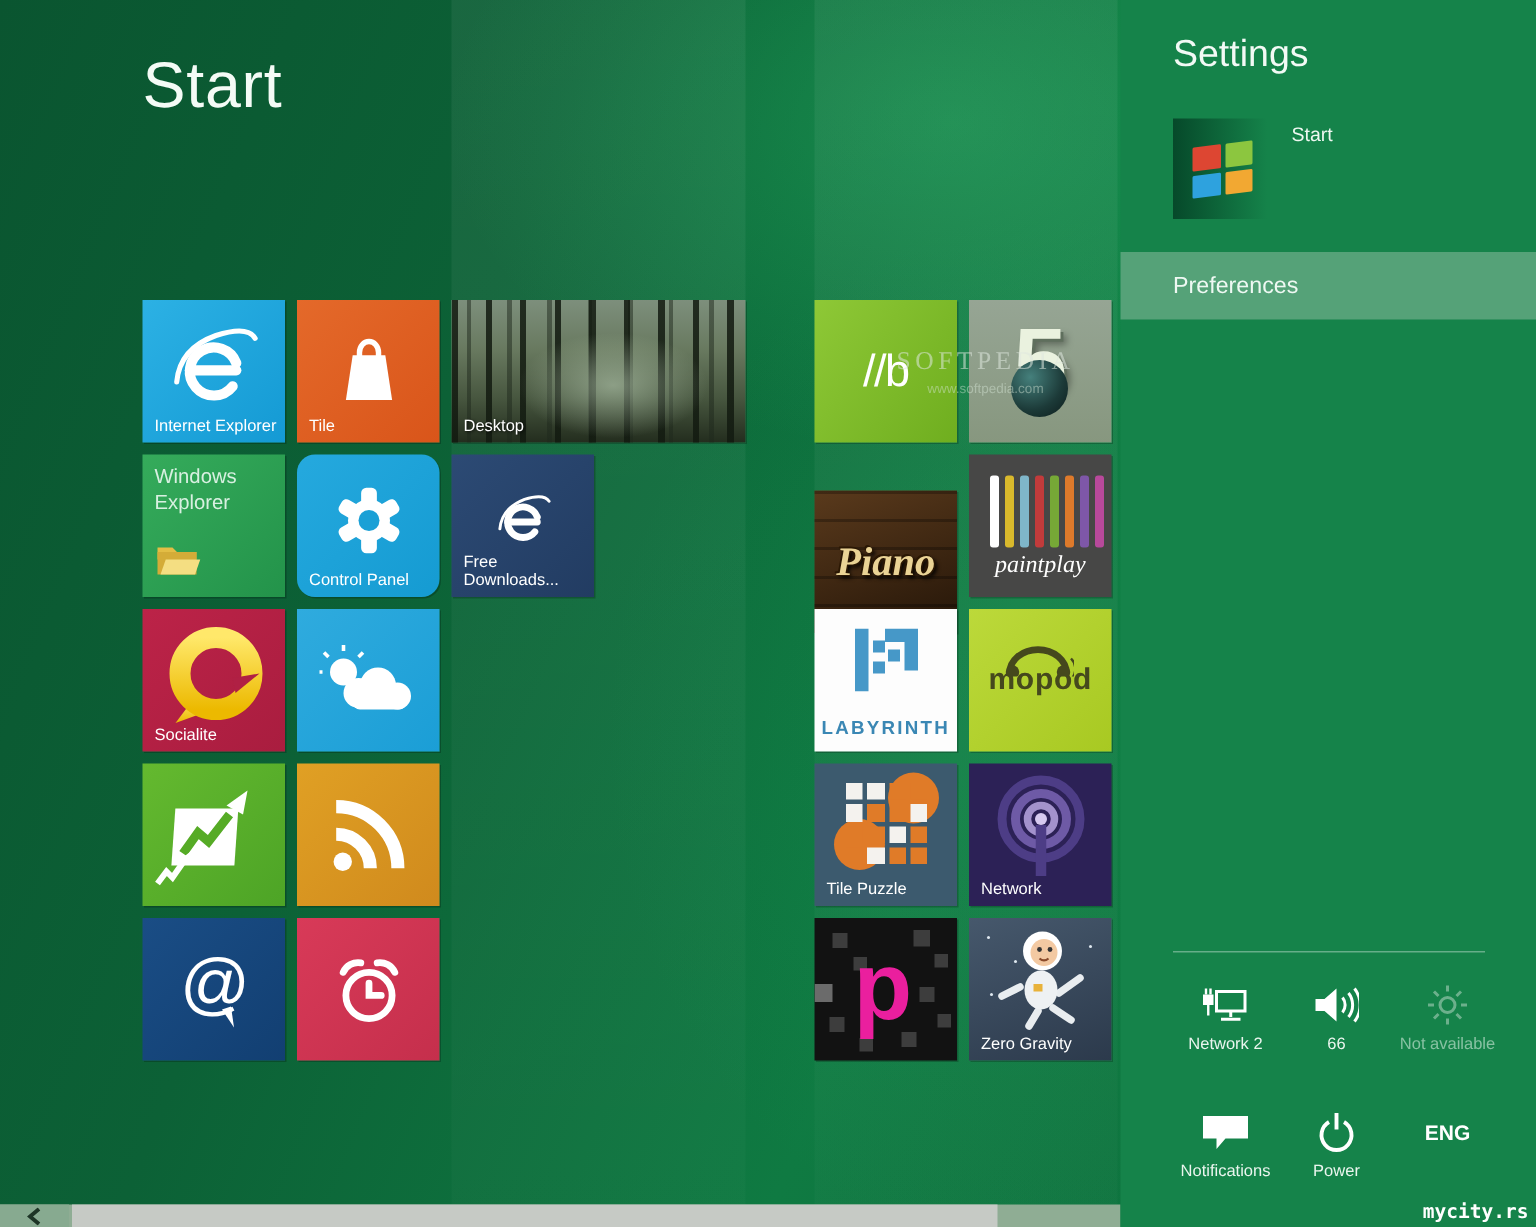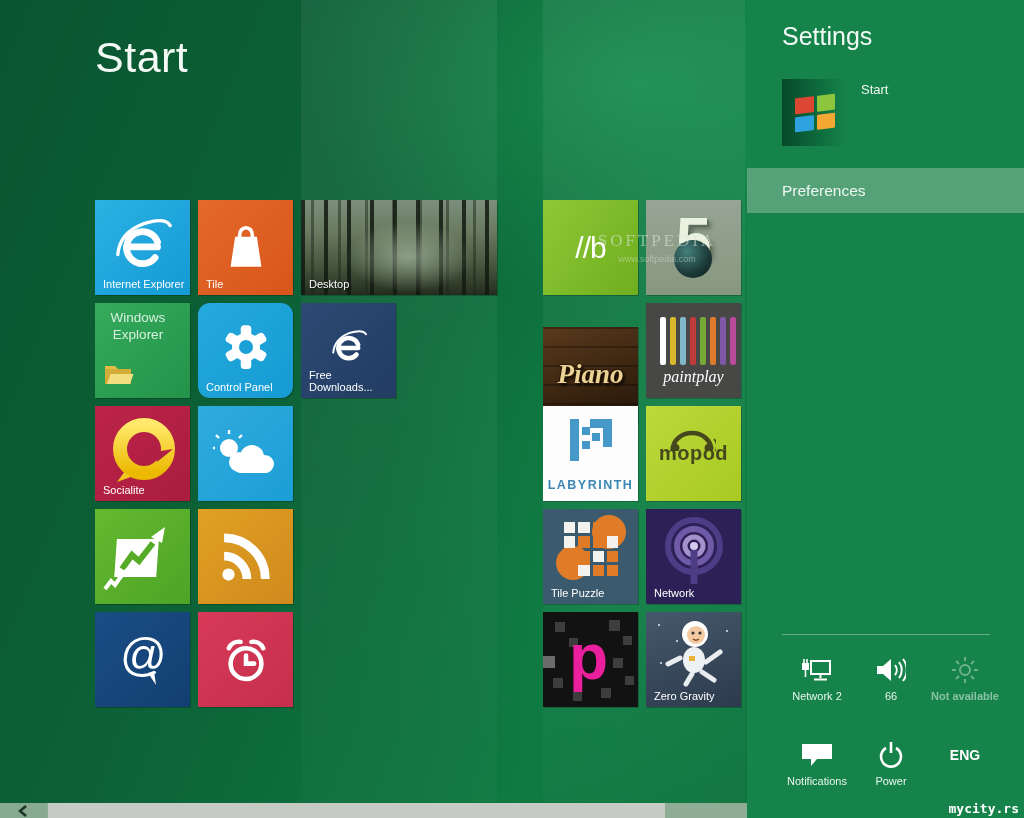--- a/index.html
+++ b/index.html
@@ -108,21 +108,21 @@
     display:flex; align-items:center; cursor:pointer; }
   .pref-row span { margin-left:35px; font-size:15.5px; color:#eef8f2; }
   .panel-divider { position:absolute; left:35px; top:634px; width:208px; height:1px;
     background:rgba(255,255,255,0.35); }
   .quick-grid { position:absolute; left:33px; top:648px; display:grid;
     grid-template-columns:74px 74px 74px; grid-template-rows:85px 85px; }
   .quick-item { display:flex; flex-direction:column; align-items:center; justify-content:flex-start;
     padding-top:6px; cursor:pointer; }
   .quick-item .q-icon { height:32px; display:flex; align-items:center; justify-content:center; }
   .quick-item .q-label { font-size:11px; color:#eaf5ee; margin-top:4px; white-space:nowrap; }
-  .quick-item.disabled .q-label { color:rgba(230,245,235,0.55);font-weight:bold; }
+  .quick-item.disabled .q-label { color:rgba(230,245,235,0.55); }
   .q-lang { font-size:14px; font-weight:bold; color:#fff; margin-top:8px; }
 
   
   .scrollbar { position:absolute; left:0; bottom:0; width:747px; height:15px; background:#8fad94; z-index:4; }
   .sb-arrow { position:absolute; left:0; top:0; width:46px; height:15px; background:#87aa90;
     display:flex; align-items:center; justify-content:center; cursor:pointer; }
   .sb-thumb { position:absolute; left:48px; top:0; width:617px; height:15px; background:#c6cac5; cursor:pointer; }
 </style>
 </head>
 <body>
@@ -153,21 +153,21 @@
         <path d="M25 25 v-3 a7 8 0 0 1 14 0 v3" stroke="#fff" stroke-width="4" fill="none"></path>
       </svg>
     </div>
     <span class="tile-label">Tile</span>
   </div>
 
   <div class="tile wide t-desktop" style="left:301px;top:200px;">
     <span class="tile-label" style="text-shadow:1px 1px 2px rgba(0,0,0,0.8);">Desktop</span>
   </div>
 
-  <div class="tile t-winexp" style="left:95px;top:303px;text-align:center;">
+  <div class="tile t-winexp" style="left:95px;top:303px;">
     <span class="tile-label">Windows Explorer</span>
     <div style="position:absolute;left:9px;bottom:8px;">
       <svg width="31" height="25" viewBox="0 0 31 25">
         <path d="M1 5 h10 l3 3 h13 v5 h-26 z" fill="#e3bd45"></path>
         <rect x="1" y="8" width="26" height="15" fill="#d4ac38"></rect>
         <rect x="9" y="15" width="12" height="6" fill="#6fa8c4"></rect>
         <path d="M3 23 l3.5 -10 h23 l-3.5 10 z" fill="#f4de82"></path>
       </svg>
     </div>
   </div>

